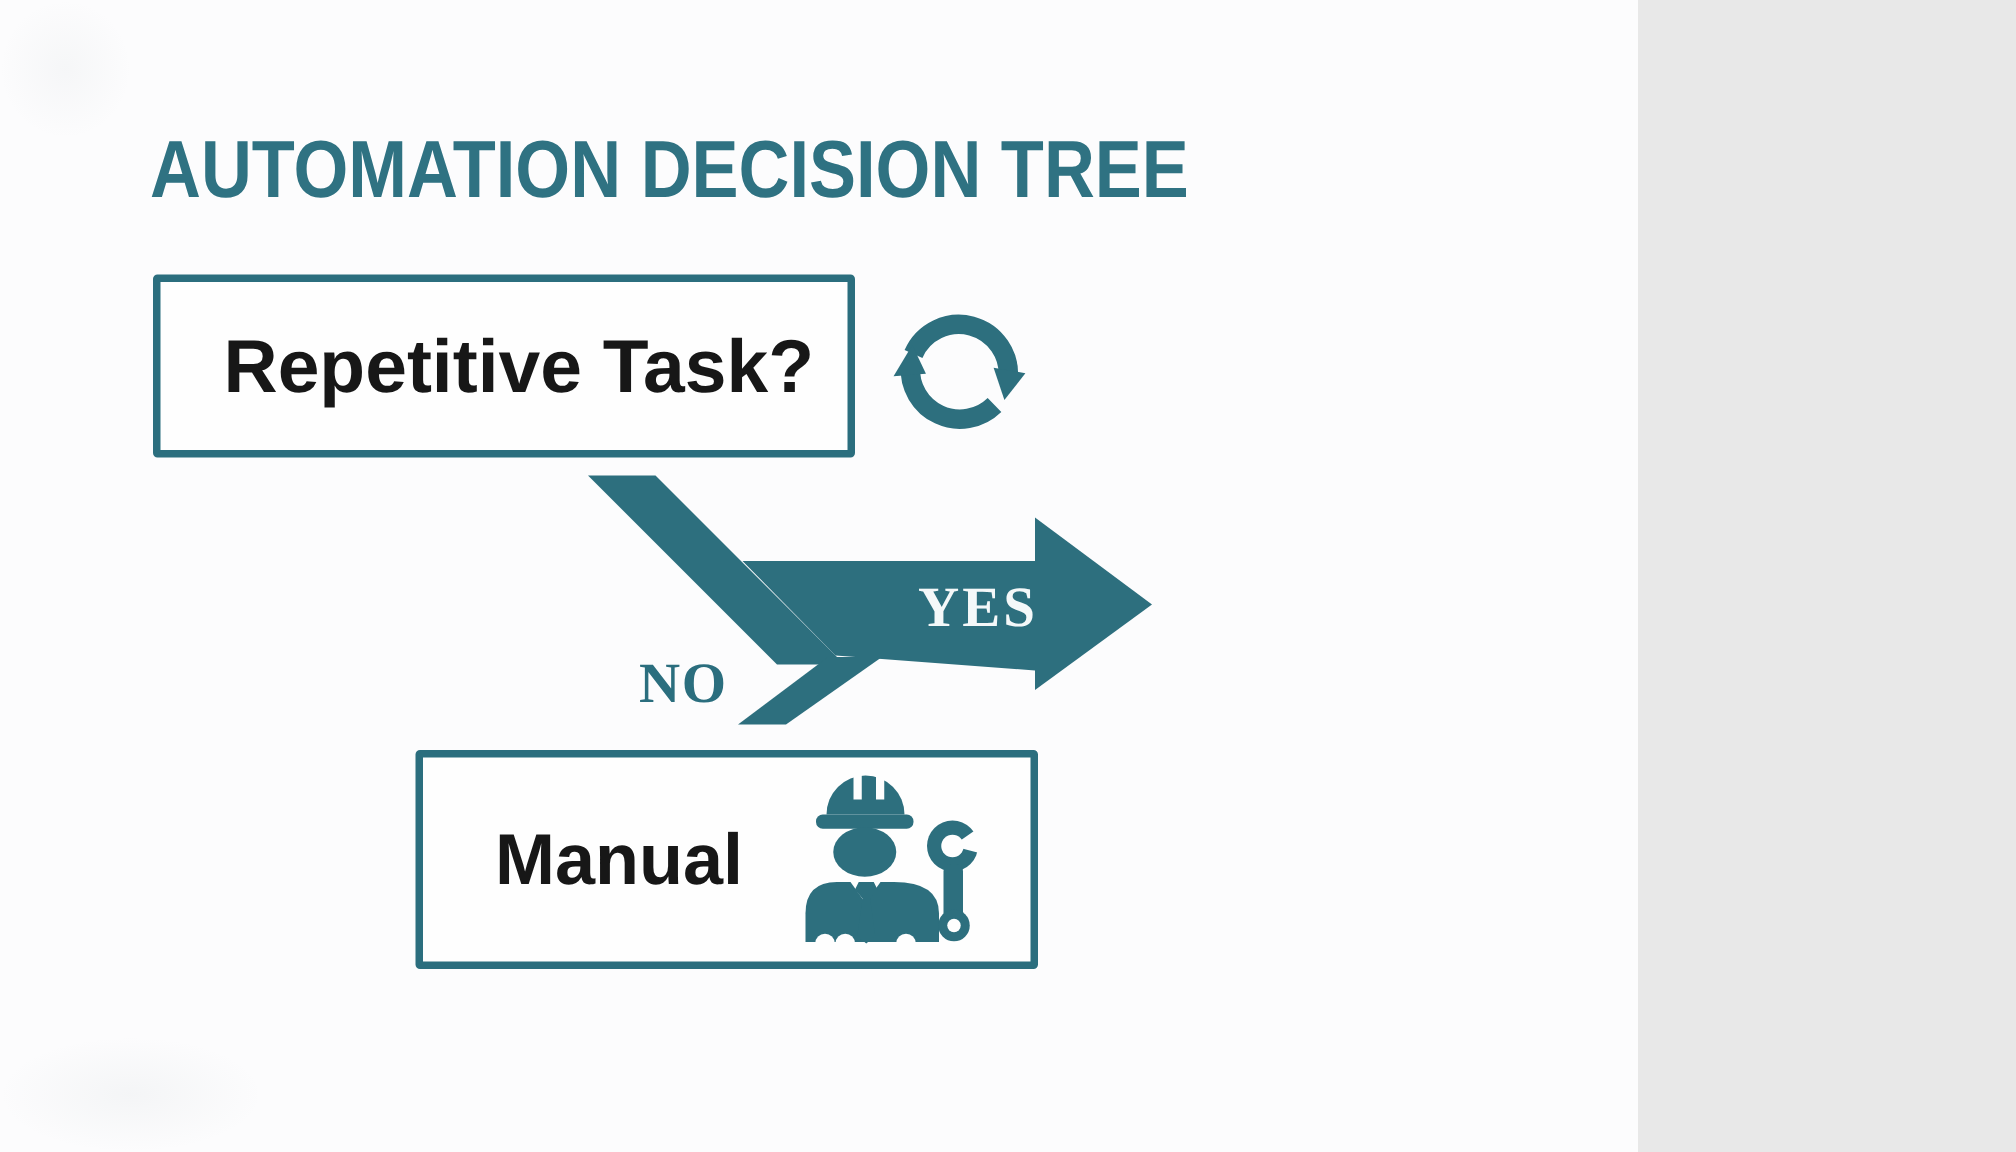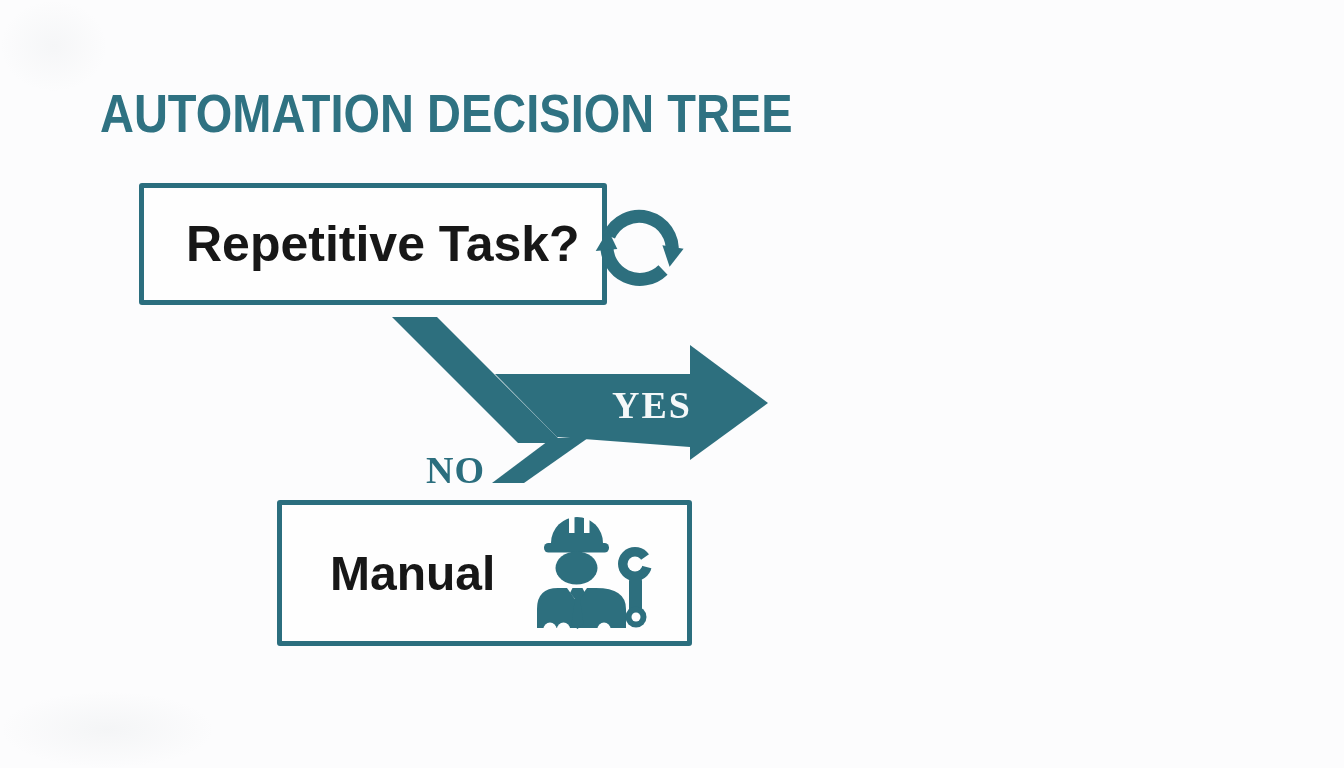--- a/index.html
+++ b/index.html
@@ -1,42 +1,42 @@
 <!DOCTYPE html>
 <html><head>
 <meta charset="utf-8">
 <style>
   html,body{margin:0;padding:0;background:#e8e8e8;}
   .stage{
-    position:relative;width:1344px;height:768px;overflow:hidden;
+    position:relative;width:1092px;height:768px;overflow:hidden;
     background:#fcfcfd;
     background-image:
       radial-gradient(closest-side at 8% 95%, rgba(140,155,160,0.07), transparent),
       radial-gradient(closest-side at 4% 6%, rgba(140,155,160,0.06), transparent);
     font-family:"Liberation Sans", sans-serif;
   }
   .title{
     position:absolute;left:100px;top:82px;
     font-size:54px;font-weight:bold;color:#2f7282;
     transform:scaleX(0.87);transform-origin:left top;
     white-space:nowrap;letter-spacing:0px;
   }
   .node{
     position:absolute;box-sizing:border-box;
     background:#fefefe;border:5px solid #2b6e7e;border-radius:3px;
     display:flex;align-items:center;
     color:#171717;font-weight:bold;white-space:nowrap;
   }
-  .node-question{left:102px;top:183px;width:468px;height:122px;padding-left:42px;font-size:50px;margin-left:37px;}
+  .node-question{left:102px;top:183px;width:468px;height:122px;padding-left:42px;font-size:50px;}
   .node-automate{left:797px;top:324px;width:464px;height:148px;padding-left:40px;font-size:48px;}
   .node-manual{left:277px;top:500px;width:415px;height:146px;padding-left:48px;font-size:48px;align-items:center;}
   .arrow-svg{position:absolute;left:0;top:0;}
   .branch-label{position:absolute;font-weight:bold;font-size:38px;line-height:1;font-family:Liberation Serif, serif;}
   .label-yes{left:612px;top:386px;color:#f4f8f9;letter-spacing:2px;}
-  .label-no{left:426px;top:451px;color:#2b6e7e;letter-spacing:1px;}
+  .label-no{left:426px;top:437px;color:#2b6e7e;letter-spacing:1px;}
   .icon-abs{position:absolute;}
 </style>
 </head>
 <body>
 
 <div class="stage">
 
   <div class="title">AUTOMATION DECISION TREE</div>
 
   <svg class="arrow-svg" width="1344" height="768" viewBox="0 0 1344 768">

